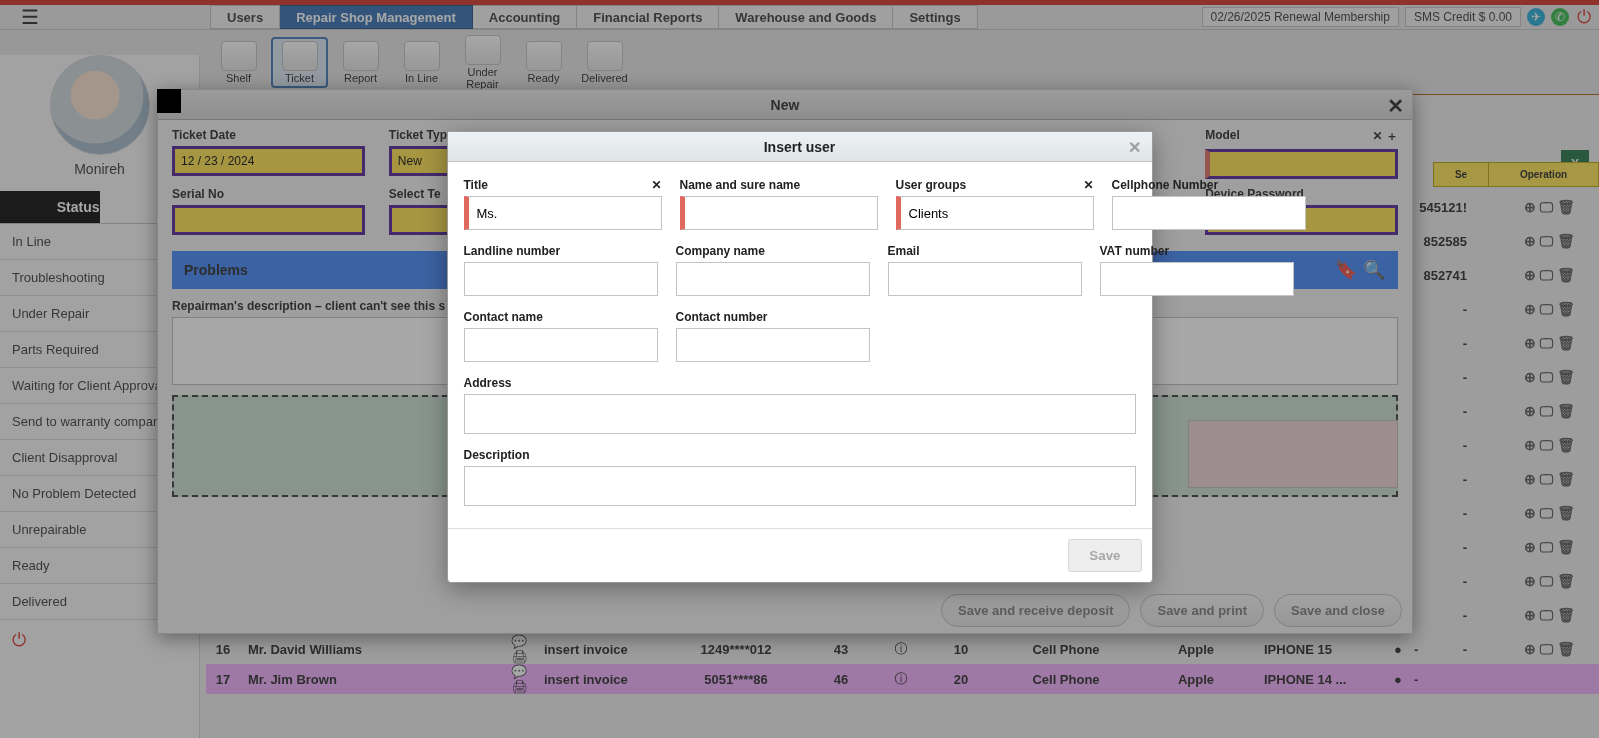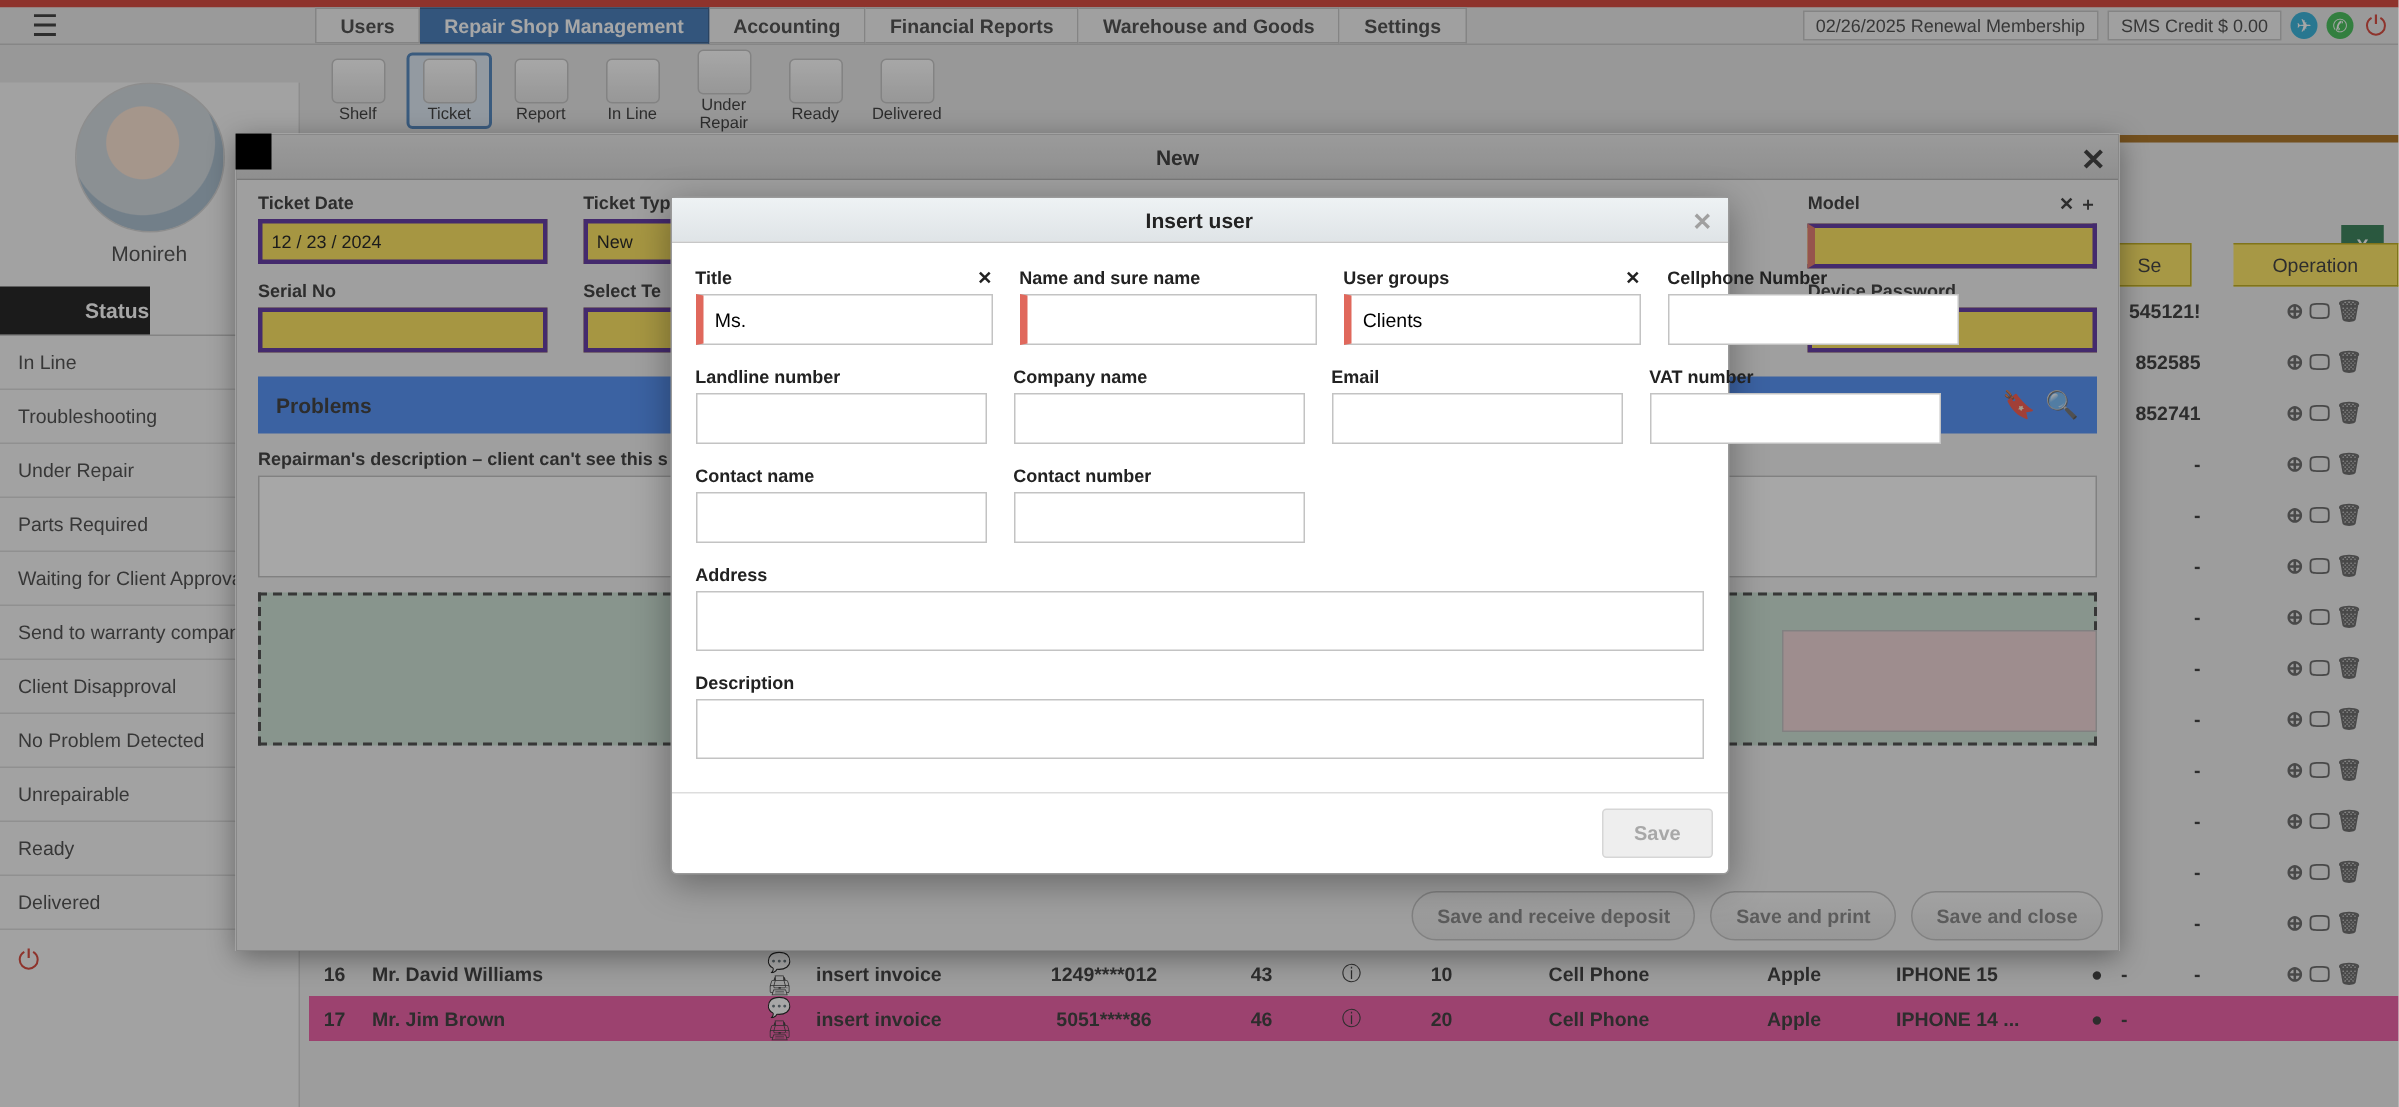--- a/index.html
+++ b/index.html
@@ -16,54 +16,54 @@
   .tab-btn + .tab-btn{border-left:none;}
   .tab-btn.active{background:#2d6bb1;color:#fff;border-color:#1d4a80;}
   .mb-right{margin-left:auto;display:flex;align-items:center;padding-right:6px;gap:6px;}
   .mb-right .pill{border:1px solid #bfbfbf;padding:2px 8px;font-size:12px;background:#f2f2f2;}
   .ic{width:18px;height:18px;border-radius:50%;display:inline-flex;align-items:center;justify-content:center;font-size:12px;color:#fff;}
   .ic.teal{background:#1aa8d6;}
   .ic.green{background:#2cb742;}
   .ic.red{color:#d12d1f;font-size:18px;background:none;}
 
   
-  .ribbon{height:65px;background:#e4e4e4;border-bottom:5px solid #a16207;display:flex;align-items:center;padding-left:210px;gap:4px;font-size:11px;}
+  .ribbon{height:65px;background:#e4e4e4;border-bottom:1px solid #a16207;display:flex;align-items:center;padding-left:210px;gap:4px;font-size:11px;}
   .ribbon .item{width:57px;text-align:center;border:1px solid transparent;border-radius:4px;padding:2px 0;}
   .ribbon .item .rico{width:36px;height:30px;margin:0 auto 1px auto;border:1px solid #bdbdbd;border-radius:4px;background:linear-gradient(#fff,#e2e2e2);}
   .ribbon .item.active{border:2px solid #3a76b5;background:#dbe8f5;}
   .excel{position:absolute;right:10px;top:150px;width:28px;height:28px;background:#1d6f42;color:#fff;display:flex;align-items:center;justify-content:center;font-size:12px;font-weight:bold;border:3px solid #1d6f42;}
 
   
   .sidebar{position:absolute;left:0;top:55px;width:200px;bottom:0;background:#f6f6f6;border-right:1px solid #d0d0d0;}
   .avatar{width:100px;height:100px;border-radius:50%;background:radial-gradient(circle at 45% 40%, #fce0cc 0 30%, #cdd5db 31% 60%, #9fb7c9 61% 100%);margin:0 auto;border:1px solid #d0d0d0;}
   .av-block{text-align:center;padding-top:0;}
   .uname{font-size:14px;color:#333;margin-top:6px;}
   .status-head{display:flex;margin-top:14px;border-bottom:1px solid #c0c0c0;}
   .status-head .cell{flex:1;text-align:right;padding:8px 0;font-weight:bold;font-size:14px;}
   .status-head .cell.dark{background:#000;color:#fff;}
   .s-list .row{padding:10px 12px;border-bottom:1px solid #d6d6d6;font-size:13px;color:#333;}
   .power-btn{color:#d12d1f;font-size:18px;padding:10px 12px;}
 
   
-  .grid-head{position:absolute;right:0;top:162px;display:flex;font-size:13px;font-weight:normal;gap:28px;}
+  .grid-head{position:absolute;right:0;top:162px;display:flex;font-size:10px;font-weight:bold;}
   .grid-head .gh{padding:6px 0;text-align:center;}
   .gh.se{width:56px;background:#ffe44d;border:1px solid #b8a300;}
   .gh.op{width:110px;background:#ffe44d;border:1px solid #b8a300;border-left:none;}
 
   
   .grid-rows{position:absolute;right:24px;top:190px;width:158px;font-size:13px;font-weight:600;}
   .grid-rows .gr{height:34px;display:flex;align-items:center;justify-content:space-between;}
   .grid-rows .gr .val{width:50px;text-align:right;white-space:nowrap;overflow:hidden;}
   .grid-rows .ops{display:flex;gap:4px;color:#555;font-size:14px;}
 
   
   .bottom-table{position:absolute;left:206px;right:0;top:634px;font-size:13px;color:#222;}
   .bottom-table .trow{height:30px;display:flex;align-items:center;}
   .bottom-table .trow .c{padding:0 8px;}
-  .bottom-table .trow.alt{background:#ec4899;}
+  .bottom-table .trow.alt{background:#f0abfc;}
 
   
   .dim{position:absolute;inset:0;background:rgba(60,60,60,0.45);}
 
   
   .modal-new{position:absolute;left:157px;top:89px;width:1256px;height:545px;background:#f0f0f0;border:1px solid #888;box-shadow:0 4px 18px rgba(0,0,0,0.4);display:flex;flex-direction:column;}
   .modal-new .mn-head{height:30px;background:linear-gradient(#e8e8e8,#d4d4d4);display:flex;align-items:center;justify-content:center;position:relative;font-size:14px;font-weight:bold;border-bottom:1px solid #aaa;}
   .modal-new .mn-head .x{position:absolute;right:8px;top:4px;font-size:20px;font-weight:bold;cursor:pointer;}
   .modal-new .body{padding:0 14px 14px 14px;flex:1;position:relative;}
   .stay{background:#d9d9d9;border:1px solid #c0c0c0;padding:10px;font-size:13px;font-weight:bold;margin:12px 0 4px 2px;display:flex;align-items:center;position:relative;}

